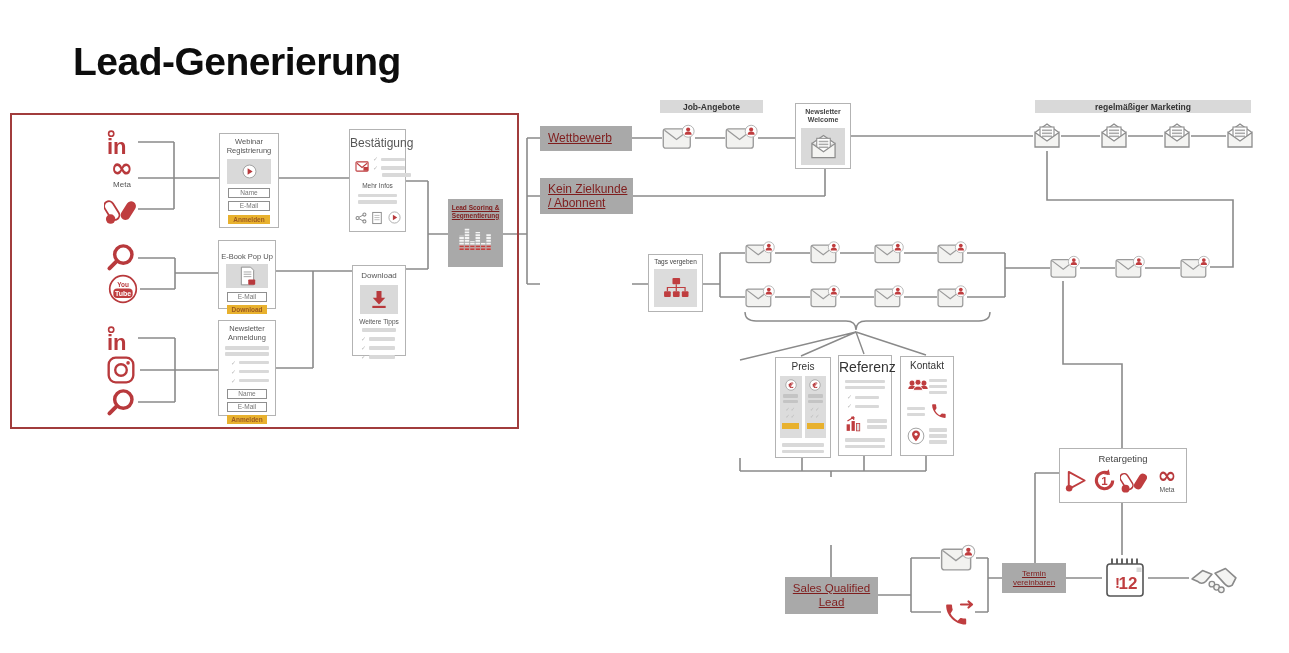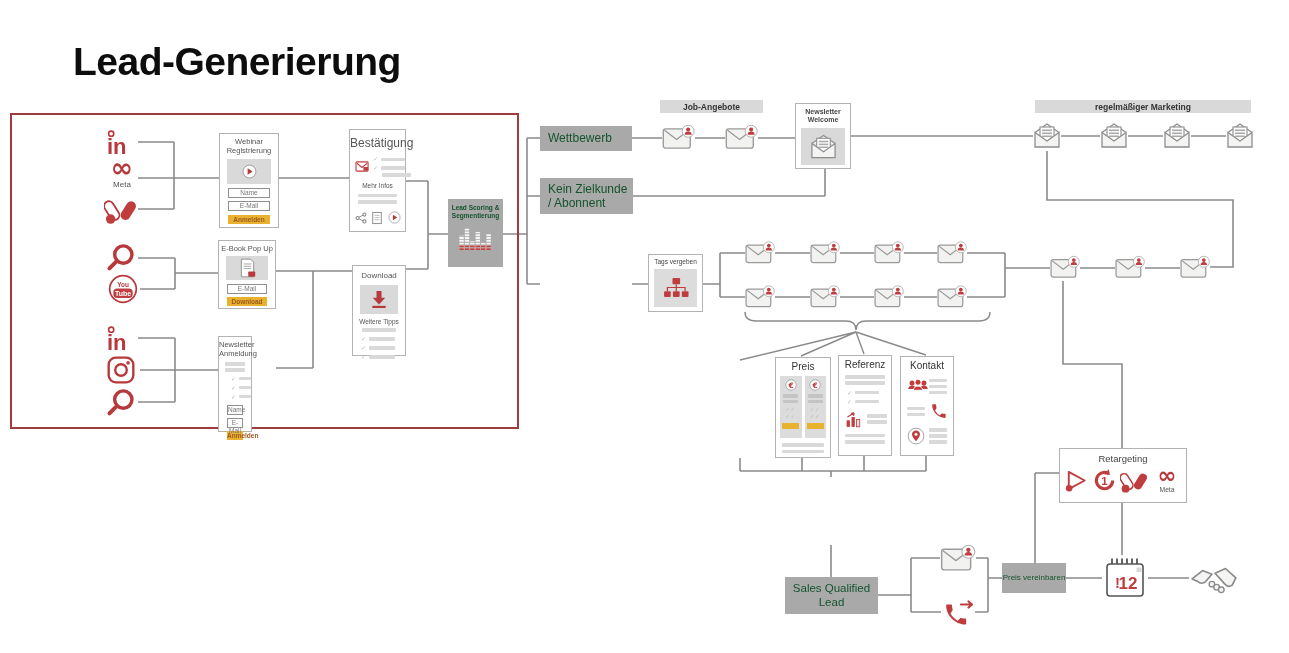--- a/index.html
+++ b/index.html
@@ -1,21 +1,21 @@
 <!DOCTYPE html>
 <html><head>
 <meta charset="utf-8">
 <style>
   html,body{margin:0;padding:0;background:#fff;font-family:"Liberation Sans",sans-serif;}
   #canvas{position:relative;width:1289px;height:653px;background:#fff;overflow:hidden;}
   .abs{position:absolute;}
   .conn{position:absolute;left:0;top:0;z-index:1;}
   h1.title{position:absolute;left:73px;top:40px;margin:0;font-size:39px;font-weight:bold;color:#0d0d0d;letter-spacing:-0.5px;z-index:2;}
   .redframe{position:absolute;left:10px;top:113px;width:505px;height:312px;border:2px solid #a13c3c;z-index:1;background:transparent;}
-  .gbox{position:absolute;background:#a9a9a9;color:#14532d;display:flex;align-items:center;z-index:2;box-sizing:border-box;}
+  .gbox{position:absolute;background:#a9a9a9;color:#7f1d1d;display:flex;align-items:center;z-index:2;box-sizing:border-box;text-decoration:underline;}
   .gbox .t{line-height:1.18;}
   .card{position:absolute;background:#fff;border:1.5px solid #b3b3b3;z-index:2;box-sizing:border-box;}
   .labelbar{position:absolute;background:#d9d9d9;color:#333;font-size:8.5px;font-weight:600;display:flex;align-items:center;justify-content:center;z-index:2;}
   .ttl{text-align:center;color:#555;line-height:1.2;}
   .panel{background:#d9d9d9;display:flex;align-items:center;justify-content:center;}
   .bar{background:#d9d9d9;height:3.5px;border-radius:1px;}
   .field{border:1px solid #8f8f8f;height:8px;line-height:8px;font-size:6.5px;color:#777;text-align:center;background:#fff;}
   .btn{background:#e8b12e;height:9px;line-height:9px;font-size:6.5px;color:#9c5a20;font-weight:bold;text-align:center;}
   .chk{display:flex;align-items:center;gap:3px;}
   .chk::before{content:"✓";font-size:6px;color:#b9b9b9;line-height:1;}
@@ -283,31 +283,31 @@
     <svg class="icon" style="width:12px;height:14px">
           <use href="#s-docsmall"></use>
         </svg>
     <svg class="icon" style="width:13px;height:13px">
           <use href="#s-play"></use>
         </svg>
   </div>
 </div>
 
 <div class="card" style="left:218px;top:240px;width:58px;height:69px">
-  <div class="ttl" style="font-size:7.5px;margin-top:3px">E-Book Pop Up</div>
+  <div class="ttl" style="font-size:7.5px;margin-top:11px">E-Book Pop Up</div>
   <div class="panel" style="margin:3px 7px 0;height:24px">
     <svg class="icon" style="width:17px;height:20px">
           <use href="#s-doc"></use>
         </svg>
   </div>
   <div class="field" style="margin:4px 8px 0">E-Mail</div>
   <div class="btn" style="margin:3px 8px 0">Download</div>
 </div>
 
-<div class="card" style="left:218px;top:336px;width:34px;height:96px">
+<div class="card" style="left:218px;top:320px;width:58px;height:96px">
   <div class="ttl" style="font-size:7.5px;margin-top:3px">Newsletter Anmeldung</div>
   <div class="bar" style="margin:4px 6px 0"></div>
   <div class="bar" style="margin:2.5px 6px 0"></div>
   <div class="chk" style="margin:4px 0 0 12px">
         <div class="bar" style="width:30px"></div>
       </div>
   <div class="chk" style="margin:3px 0 0 12px">
         <div class="bar" style="width:30px"></div>
       </div>
   <div class="chk" style="margin:3px 0 0 12px">
@@ -454,21 +454,21 @@
       <div class="chk2" style="margin-top:4px">✓✓</div>
       <div class="chk2" style="margin-top:2px">✓✓</div>
       <div style="width:17px;height:6px;background:#e8b12e;margin-top:4px"></div>
     </div>
   </div>
   <div class="bar" style="margin:5px 6px 0"></div>
   <div class="bar" style="margin:3px 6px 0"></div>
 </div>
 
 <div class="card" style="left:838px;top:355px;width:54px;height:101px">
-  <div class="ttl" style="font-size:10px;margin-top:3px;color:#333">Referenz</div>
+  <div class="ttl" style="font-size:14px;margin-top:3px;color:#333">Referenz</div>
   <div class="bar" style="margin:4px 6px 0"></div>
   <div class="bar" style="margin:2.5px 6px 0"></div>
   <div class="chk" style="margin:5px 0 0 8px">
         <div class="bar" style="width:24px"></div>
       </div>
   <div class="chk" style="margin:3px 0 0 8px">
         <div class="bar" style="width:24px"></div>
       </div>
   <div style="display:flex;align-items:center;gap:4px;margin:6px 0 0 6px">
     <svg class="icon" style="width:18px;height:17px;flex:none">
@@ -540,21 +540,21 @@
     <svg class="icon" style="width:27px;height:26px">
           <use href="#s-googleads"></use>
         </svg>
     <svg class="icon" style="width:32px;height:27px">
           <use href="#s-meta"></use>
         </svg>
   </div>
 </div>
 
 <div class="gbox" style="left:1002px;top:563px;width:64px;height:30px;justify-content:center;font-size:8px">
-  <div class="t" style="text-align:center">Preis vereinbaren</div>
+  <div class="t" style="text-align:center">Termin vereinbaren</div>
 </div>
 <svg class="abs icon z2" style="left:1102px;top:555px;width:46px;height:46px">
       <use href="#s-calendar"></use>
     </svg>
 <svg class="abs icon z2" style="left:1189px;top:560px;width:50px;height:42px">
       <use href="#s-handshake"></use>
     </svg>
 
 </div>
 

